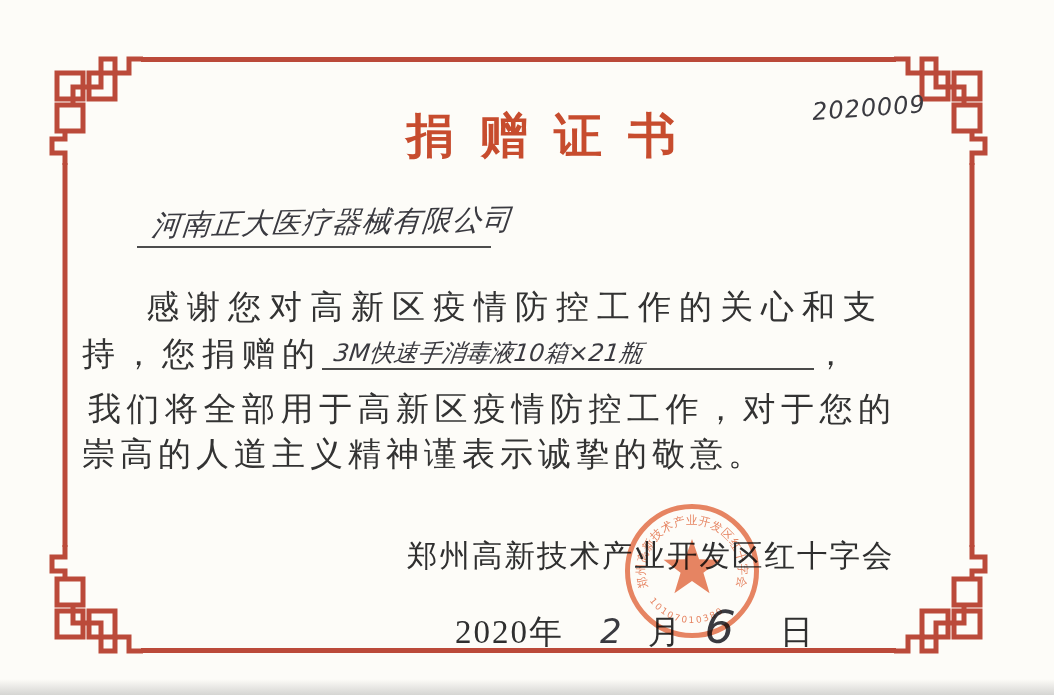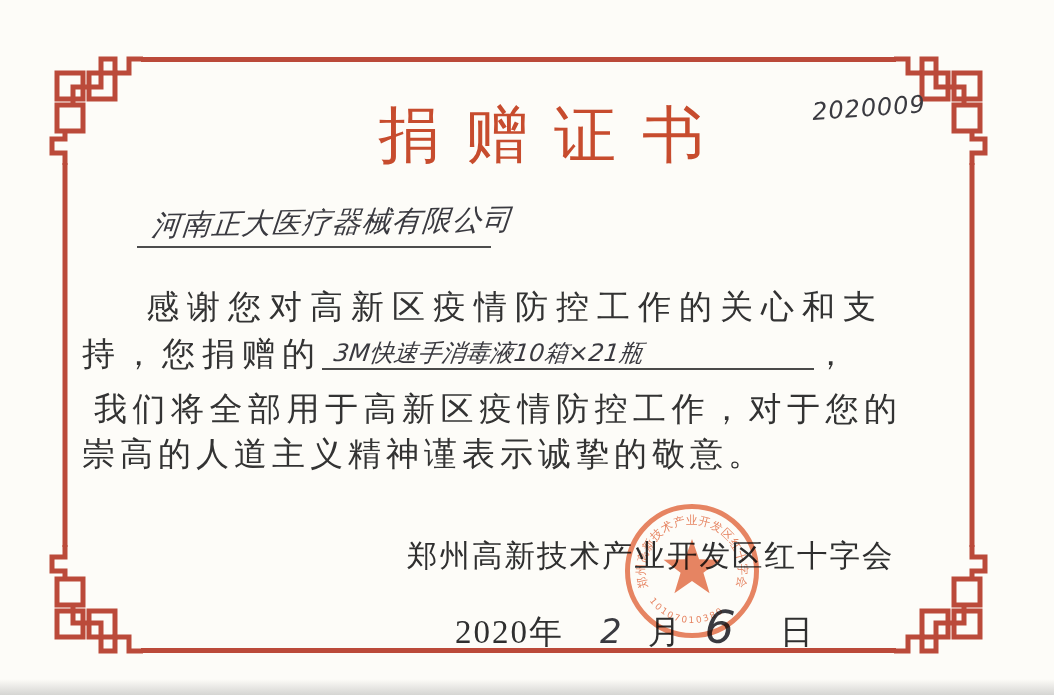--- a/index.html
+++ b/index.html
@@ -7,22 +7,22 @@
     position:relative;width:1054px;height:695px;
     background:#fdfcf8;overflow:hidden;
     font-family:"Liberation Serif", serif;color:#333;
   }
   .bottom-shade{
     position:absolute;left:0;right:0;bottom:0;height:16px;
     background:linear-gradient(to bottom, rgba(160,160,160,0), rgba(140,140,140,0.35));
   }
   .frame-svg{position:absolute;left:0;top:0;width:1054px;height:695px;z-index:1;}
   .title{
-    position:absolute;left:241px;top:100px;width:600px;padding-left:13px;
-    text-align:center;font-size:62px;font-weight:normal;color:#c74c2e;
+    position:absolute;left:241px;top:108px;width:600px;padding-left:13px;
+    text-align:center;font-size:48px;font-weight:bold;color:#c74c2e;
     letter-spacing:26px;line-height:1.15;z-index:2;
   }
   .cert-number{
     position:absolute;left:812px;top:94px;font-size:24px;letter-spacing:1px;
     color:#3a3a40;font-family:"DejaVu Sans", sans-serif;font-style:italic;
     transform:rotate(-4deg);z-index:2;
   }
   .hand{font-family:"DejaVu Sans", sans-serif;font-style:italic;color:#3a3a40;}
   .donor-name{
     position:absolute;left:152px;top:203px;font-size:29px;letter-spacing:1px;
@@ -31,21 +31,21 @@
   .donor-underline{
     position:absolute;left:137px;top:246px;width:354px;height:2px;
     background:#4d4d4d;z-index:2;
   }
   .body-line{
     position:absolute;font-size:33px;color:#333;line-height:44px;z-index:2;
     white-space:nowrap;
   }
   .l1{left:146px;top:277px;letter-spacing:8px;margin-top:8px;}
   .l2{left:82px;top:332px;letter-spacing:7px;}
-  .l3{left:94px;top:387px;letter-spacing:5.5px;}
+  .l3{left:88px;top:387px;letter-spacing:5.5px;}
   .l4{left:82px;top:432px;letter-spacing:5px;text-align:right;}
   .items-underline{
     display:inline-block;width:492px;height:36px;vertical-align:baseline;
     border-bottom:2.5px solid #4a4a4a;letter-spacing:0;
   }
   .items-text{
     display:inline-block;font-size:24px;letter-spacing:0;
     transform:skewX(-7deg);padding-left:12px;position:relative;top:-4px;
   }
   .issuer{

